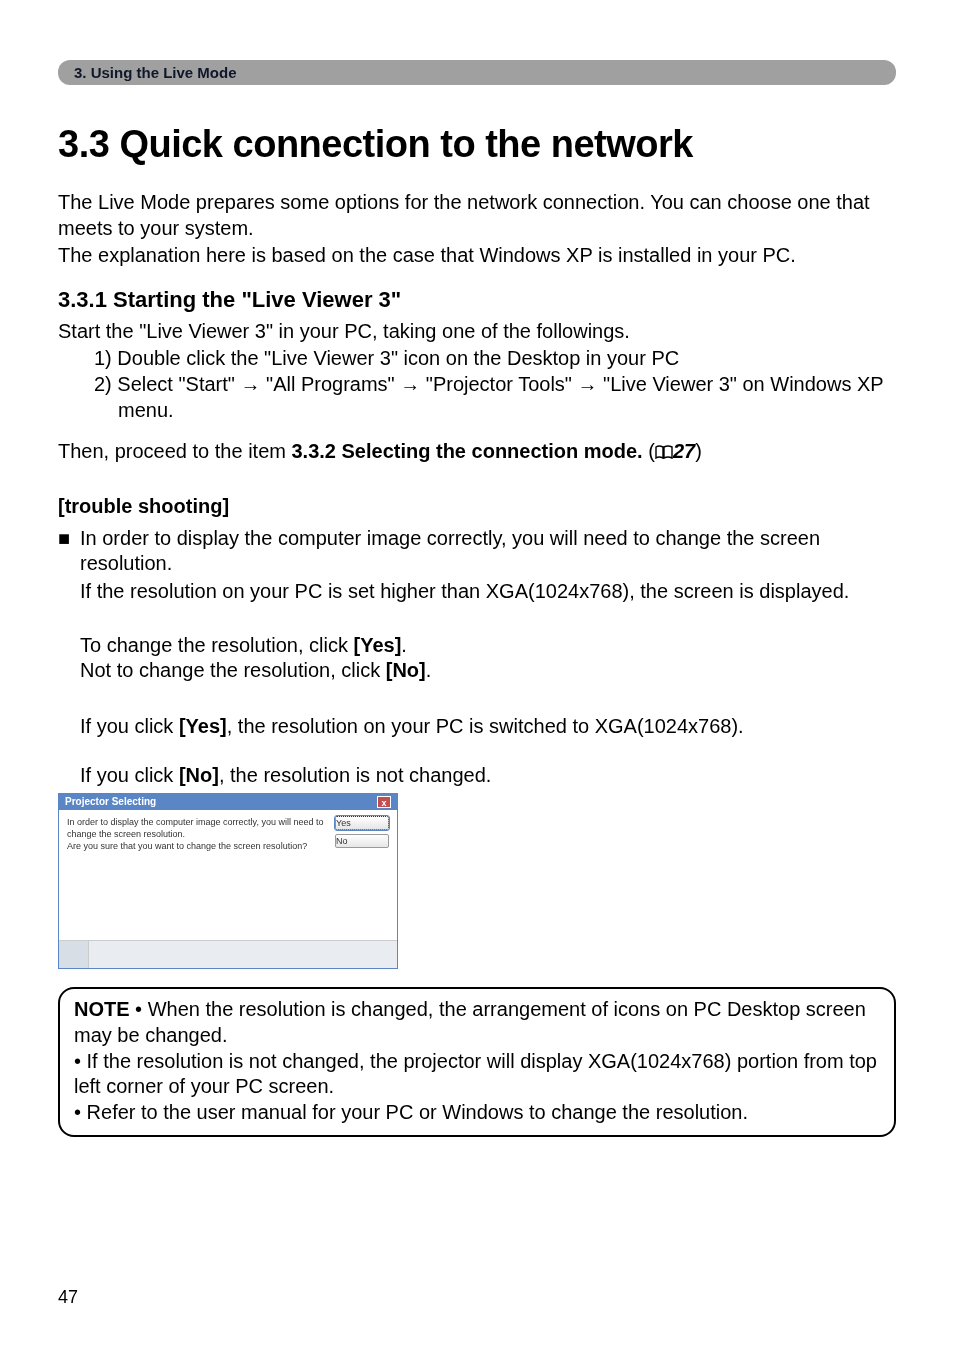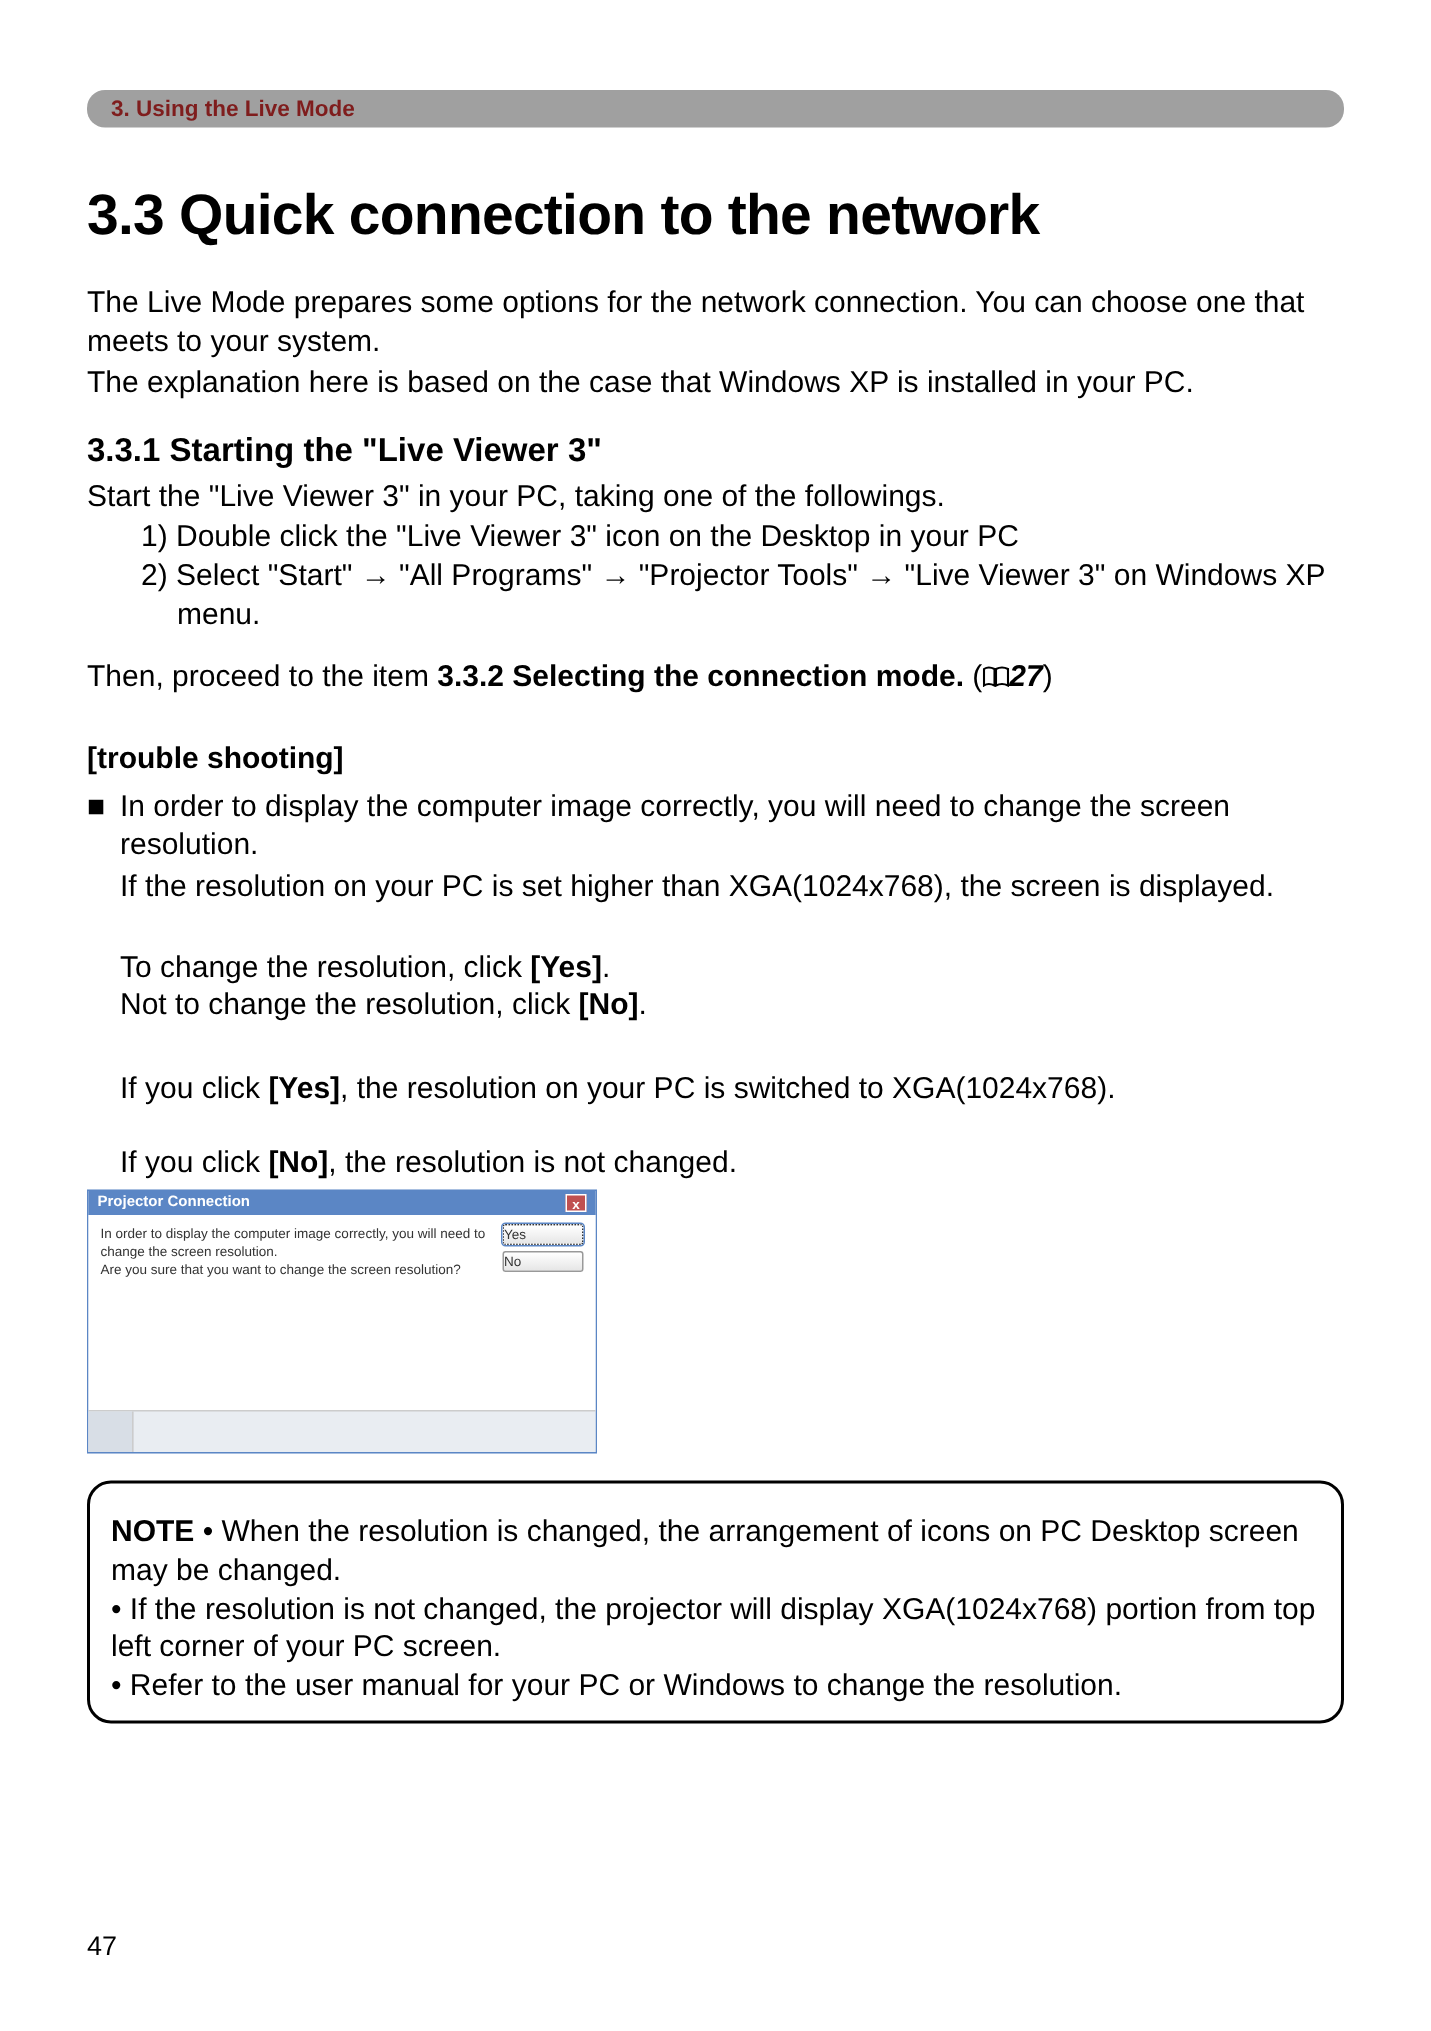--- a/index.html
+++ b/index.html
@@ -7,21 +7,21 @@
     width: 954px;
     height: 1354px;
     background: #ffffff;
     font-family: Arial, Helvetica, sans-serif;
     color: #000;
     position: relative;
     padding: 60px 58px 0 58px;
   }
   .section-tab {
     background: #a0a0a0;
-    color: #7f1d1d;
+    color: #0f172a;
     border-radius: 12px;
     padding: 4px 16px;
     font-size: 15px;
     font-weight: bold;
     width: 100%;
   }
   .h1 {
     font-size: 38px;
     font-weight: 900;
     margin-top: 38px;
@@ -162,21 +162,21 @@
     display: flex;
   }
   .dialog-foot .foot-left {
     width: 30px;
     background: #d8dee6;
     border-right: 1px solid #ccc;
   }
   .note-box {
     border: 2px solid #000;
     border-radius: 16px;
-    padding: 20px 14px 10px 14px;
+    padding: 8px 14px 10px 14px;
     font-size: 20px;
     line-height: 1.28;
     margin-top: 18px;
   }
   .note-label {
     font-weight: 900;
   }
   .page-num {
     position: absolute;
     bottom: 46px;
@@ -234,21 +234,21 @@
     </div>
 
     <div style="margin-top:24px;">
       <span>If you click </span><span class="bold">[No]</span><span>, the resolution is not changed.</span>
     </div>
   </div>
 
   <div class="right">
     <div class="dialog">
       <div class="dialog-title">
-        <span>Projector Connection</span>
+        <span>Projector Selecting</span>
         <span class="dialog-close">x</span>
       </div>
       <div class="dialog-body">
         <div class="dialog-text">
           <div>In order to display the computer image correctly, you will need to change the screen resolution.</div>
           <div>Are you sure that you want to change the screen resolution?</div>
         </div>
         <div class="dialog-btns">
           <div class="dlg-btn focus">Yes</div>
           <div class="dlg-btn">No</div>

